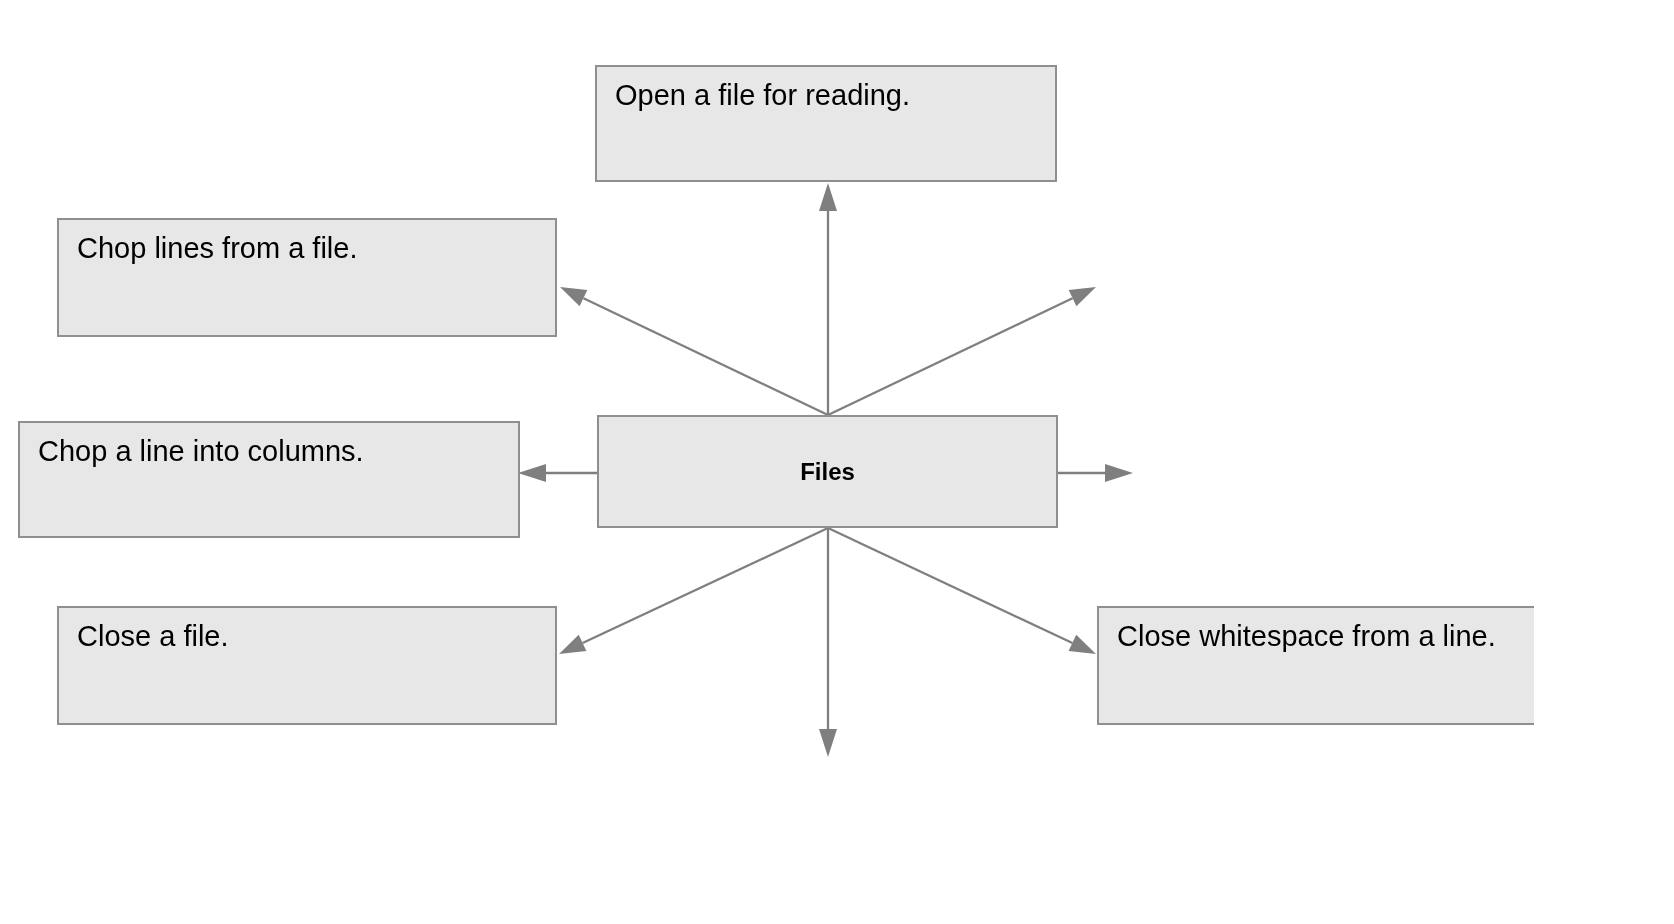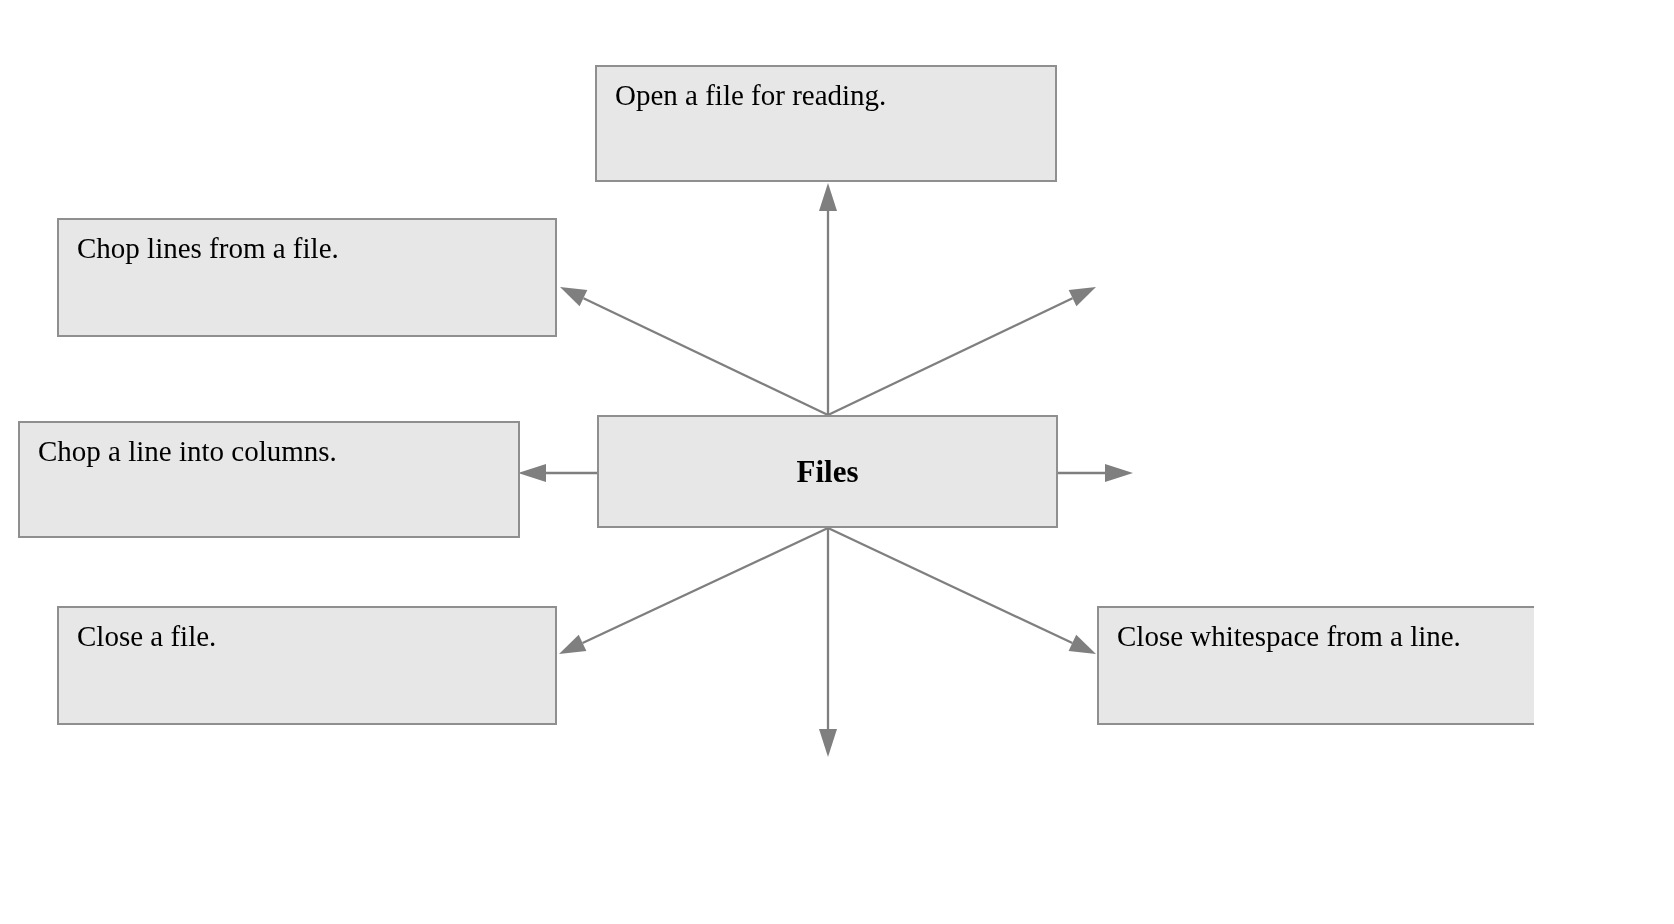--- a/index.html
+++ b/index.html
@@ -9,21 +9,21 @@
     --arrow: #7f7f7f;
     --text: #000000;
   }
   * { margin: 0; padding: 0; }
   html, body { width: 1674px; height: 924px; background: var(--background); }
   .canvas {
     position: relative;
     width: 1534px;
     height: 924px;
     background: var(--background);
-    font-family: Liberation Serif, serif;
+    font-family: Liberation Sans, sans-serif;
     overflow: hidden;
     border-radius: 21px;
   }
   svg.arrow-layer {
     position: absolute;
     left: 0; top: 0;
     width: 1674px; height: 924px;
   }
   svg .shaft { stroke: var(--arrow); stroke-width: 2.3; fill: none; }
   svg .head  { fill: var(--arrow); stroke: none; }
@@ -37,21 +37,21 @@
     line-height: 1.15;
     padding: 12px 18px;
     white-space: nowrap;
     overflow: hidden;
   }
   .node.center-node {
     display: flex;
     align-items: center;
     justify-content: center;
     font-weight: bold;
-    font-size: 31px;
+    font-size: 24px;
     padding: 0;
     white-space: normal;
   }
   
   .pos-top          { left: 595px;  top: 65px;  width: 462px; height: 117px; }
   .pos-top-left     { left: 57px;   top: 218px; width: 500px; height: 119px; }
   .pos-top-right    { left: 1097px; top: 218px; width: 501px; height: 118px; }
   .pos-left         { left: 18px;   top: 413px; width: 502px; height: 117px; margin-top: 8px; }
   .pos-center       { left: 597px;  top: 415px; width: 461px; height: 113px; }
   .pos-right        { left: 1135px; top: 413px; width: 502px; height: 117px; }

